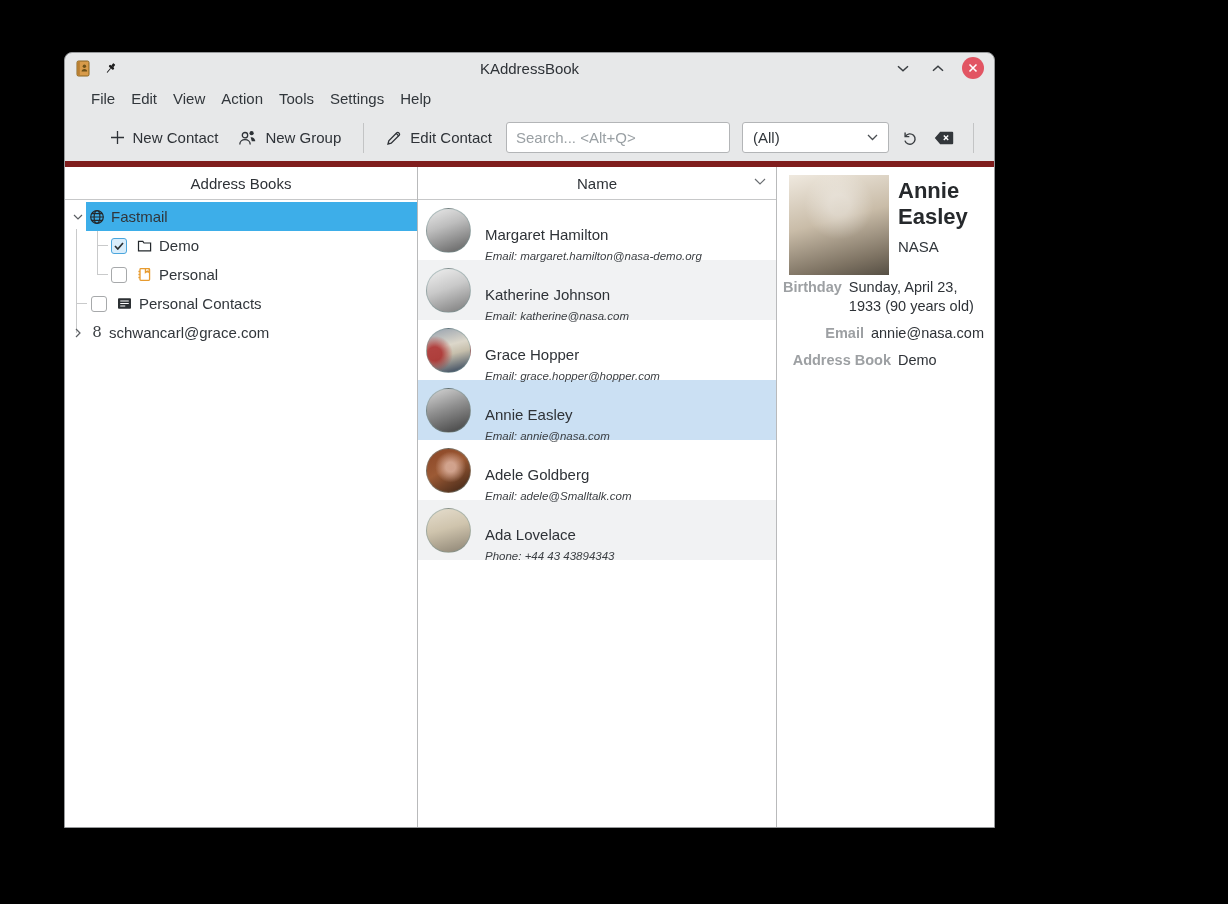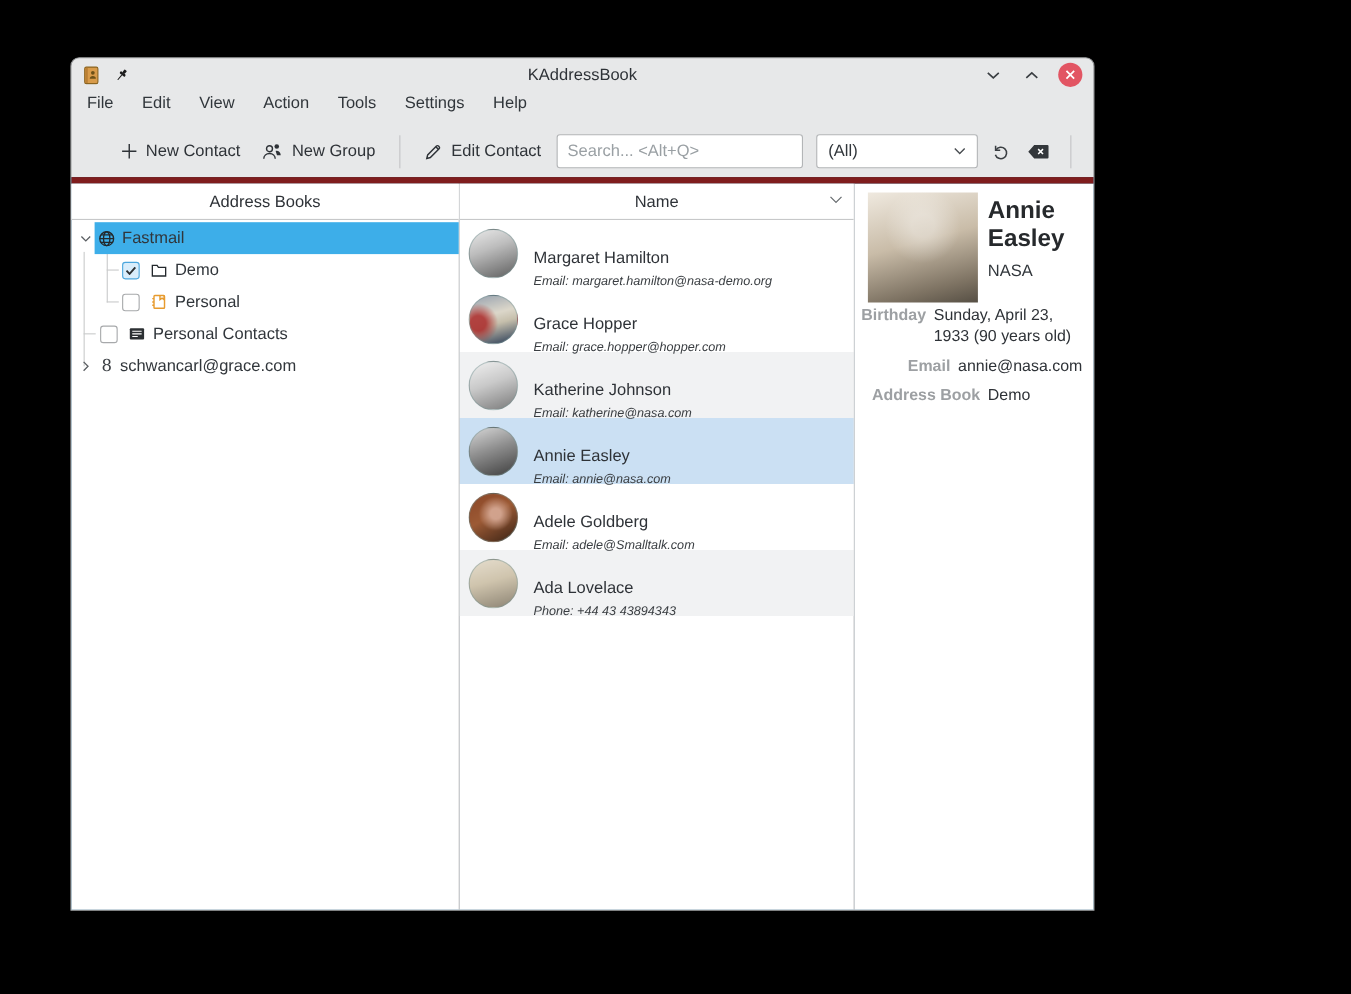--- a/index.html
+++ b/index.html
@@ -29,21 +29,21 @@
     position:absolute; left:0; right:0; text-align:center;
     font-size:15px; color:#2e3237; pointer-events:none;
   }
   .tb-left { display:flex; align-items:center; gap:12px; z-index:1; }
   .tb-right { margin-left:auto; display:flex; align-items:center; gap:13px; z-index:1; }
   .winbtn { width:22px; height:22px; display:flex; align-items:center; justify-content:center; cursor:default; }
   .winbtn.close { border-radius:50%; background:#e25563; }
   
   .menubar {
     height:31px; flex:0 0 31px;
-    display:flex; gap:24px; padding:0 13px;
+    display:flex; align-items:center; gap:14px; padding:0 25px;
     font-size:15px;
   }
   .menu-item { padding:2px 1px; }
   
   .toolbar {
     height:47px; flex:0 0 47px;
     display:flex; align-items:center; padding:0 12px; gap:8px;
     font-size:15px;
     justify-content:flex-end;
   }
@@ -334,32 +334,32 @@
         </span>
       </div>
 
       <div class="list-row">
         <div class="avatar av0"></div>
         <div class="list-text">
           <div class="list-name">Margaret Hamilton</div>
           <div class="list-detail">Email: margaret.hamilton@nasa-demo.org</div>
         </div>
       </div>
+      <div class="list-row alt">
+        <div class="avatar av1"></div>
+        <div class="list-text">
+          <div class="list-name">Katherine Johnson</div>
+          <div class="list-detail">Email: katherine@nasa.com</div>
+        </div>
+      </div>
       <div class="list-row">
         <div class="avatar av2"></div>
         <div class="list-text">
           <div class="list-name">Grace Hopper</div>
           <div class="list-detail">Email: grace.hopper@hopper.com</div>
-        </div>
-      </div>
-      <div class="list-row alt">
-        <div class="avatar av1"></div>
-        <div class="list-text">
-          <div class="list-name">Katherine Johnson</div>
-          <div class="list-detail">Email: katherine@nasa.com</div>
         </div>
       </div>
       <div class="list-row selected">
         <div class="avatar av3"></div>
         <div class="list-text">
           <div class="list-name">Annie Easley</div>
           <div class="list-detail">Email: annie@nasa.com</div>
         </div>
       </div>
       <div class="list-row">

